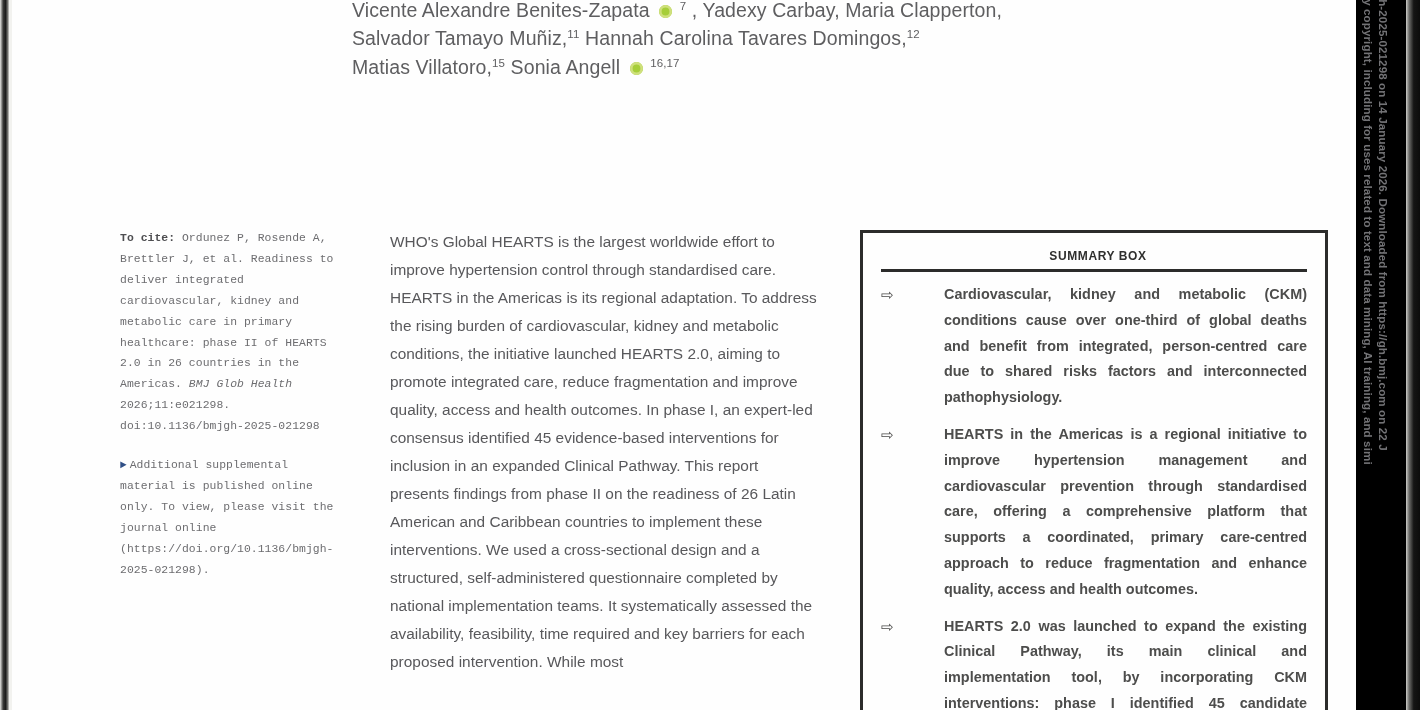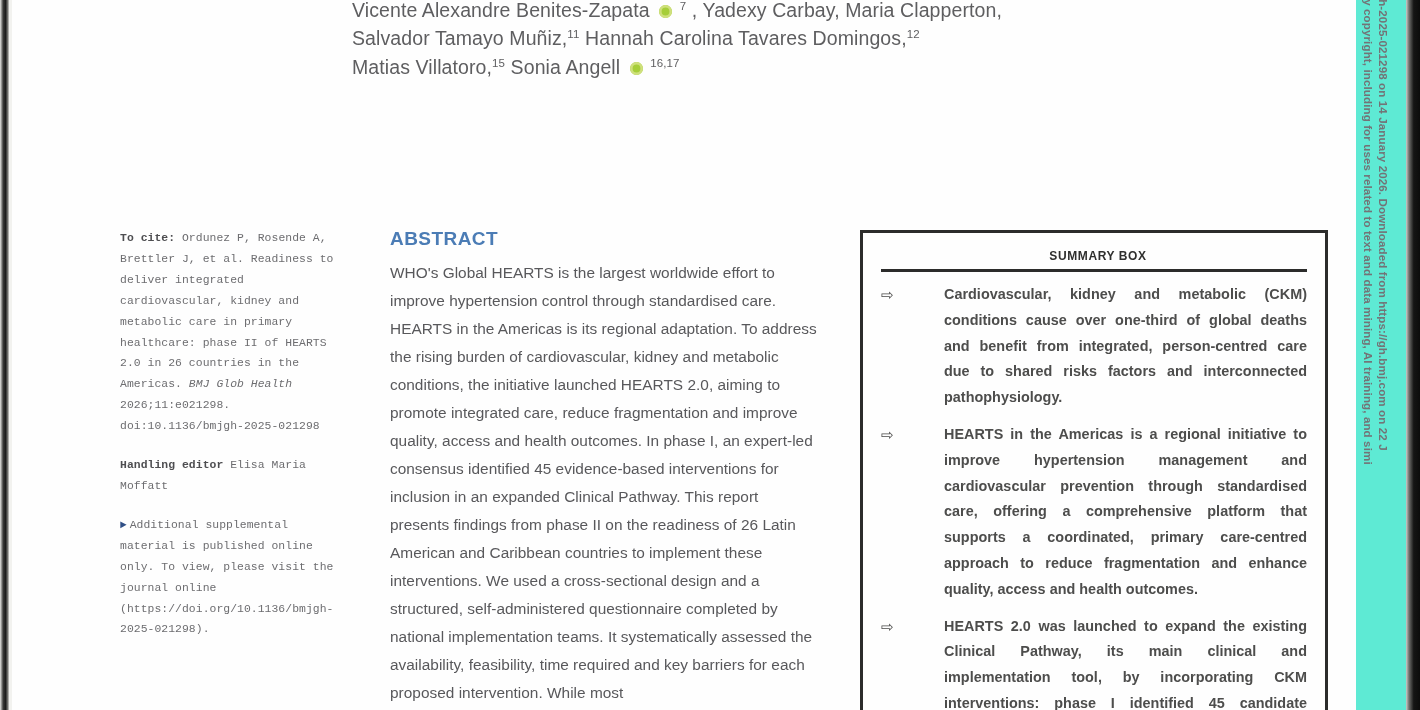--- a/index.html
+++ b/index.html
@@ -14,21 +14,21 @@
     height: 710px;
     overflow: hidden;
     font-family: "Liberation Sans", sans-serif;
     position: relative;
   }
 
   
   #page-scan {
     position: absolute;
     inset: 0;
-    background: #5eead4;
+    background: #000000;
   }
   .scan-edge-left {
     position: absolute;
     left: 0; top: 0;
     width: 9px; height: 710px;
     background: linear-gradient(to right, #e9e9e6 0%, #3a3a38 35%, #1c1c1b 62%, #7d7d79 88%, #d8d8d4 100%);
   }
   .scan-edge-left-inner {
     position: absolute;
     left: 9px; top: 0;
@@ -244,32 +244,28 @@
       </div>
 
     </div>
 
     <div id="left-column">
 
       <p class="meta-para">
         <b>To cite:</b><span> Ordunez P, Rosende A, Brettler J, et al. Readiness to deliver integrated cardiovascular, kidney and metabolic care in primary healthcare: phase II of HEARTS 2.0 in 26 countries in the Americas. </span><i>BMJ Glob Health</i><span> 2026;11:e021298. doi:10.1136/bmjgh-2025-021298</span>
       </p>
 
-      <p class="meta-para">
-        <b>Handling editor</b><span> Elisa Maria Moffatt</span>
-      </p>
 
       <p class="meta-para">
         <span class="meta-arrow">►</span><span>Additional supplemental material is published online only. To view, please visit the journal online (https://doi.org/10.1136/bmjgh-2025-021298).</span>
       </p>
 
     </div>
 
     <div id="abstract-column">
-      <div id="abstract-heading">ABSTRACT</div>
       <p id="abstract-text">WHO's Global HEARTS is the largest worldwide effort to improve hypertension control through standardised care. HEARTS in the Americas is its regional adaptation. To address the rising burden of cardiovascular, kidney and metabolic conditions, the initiative launched HEARTS 2.0, aiming to promote integrated care, reduce fragmentation and improve quality, access and health outcomes. In phase I, an expert-led consensus identified 45 evidence-based interventions for inclusion in an expanded Clinical Pathway. This report presents findings from phase II on the readiness of 26 Latin American and Caribbean countries to implement these interventions. We used a cross-sectional design and a structured, self-administered questionnaire completed by national implementation teams. It systematically assessed the availability, feasibility, time required and key barriers for each proposed intervention. While most</p>
     </div>
 
     <div id="summary-box">
       <div id="summary-title">SUMMARY BOX</div>
       <div class="summary-rule"></div>
 
       <div class="summary-item">
         <span class="summary-bullet">⇨</span>
         <span class="summary-text">Cardiovascular, kidney and metabolic (CKM) conditions cause over one-third of global deaths and benefit from integrated, person-centred care due to shared risks factors and interconnected pathophysiology.</span>

